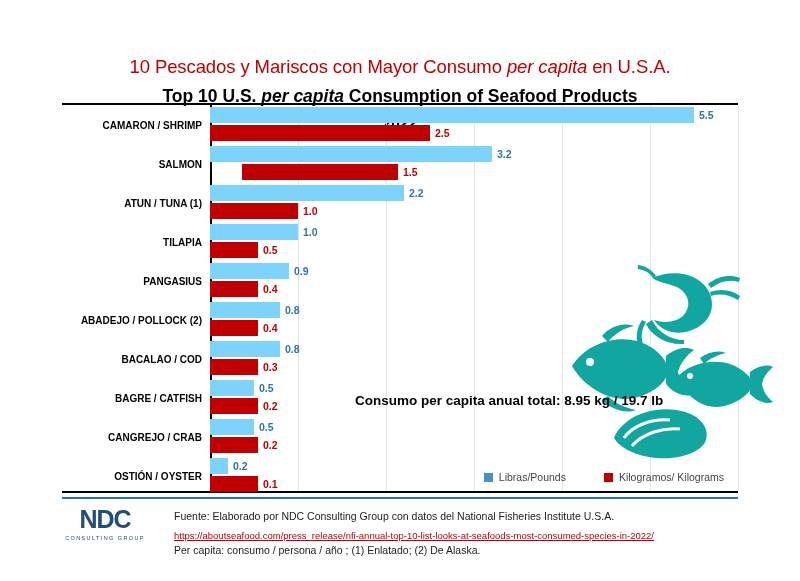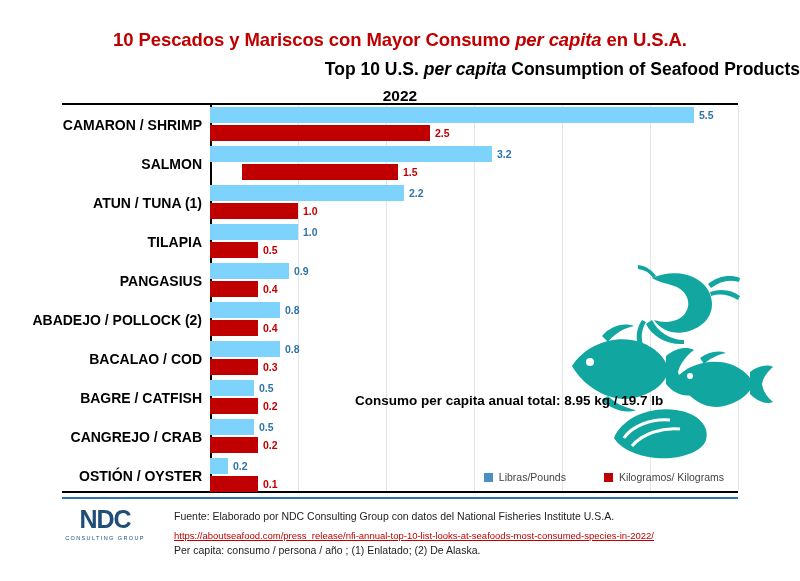--- a/index.html
+++ b/index.html
@@ -12,32 +12,32 @@
     position: relative;
     overflow: hidden;
   }
   .page { position: relative; width: 800px; height: 581px; }
 
   
   .titles { text-align: center; padding-top: 28px; }
   .title-es {
     color: #c00000;
     font-size: 18.5px;
-    font-weight: bold;
+    font-weight: normal;
     letter-spacing: -0.1px;
     line-height: 1.25;
+    margin-top: 27px;
   }
   .title-es .ital { font-style: italic; }
   .title-en {
     color: #000000;
     font-size: 17.5px;
     font-weight: bold;
     margin-top: 8px;
     line-height: 1.25;
-    text-align: right;
   }
   .title-en .ital { font-style: italic; }
   .title-year {
     color: #000000;
     font-size: 15.5px;
     font-weight: bold;
     margin-top: 6px;
   }
 
   
@@ -89,21 +89,21 @@
   .group {
     position: absolute;
     left: 0;
     right: 0;
   }
   .cat-label {
     position: absolute;
     right: 8px;
     top: 50%;
     transform: translateY(-50%);
-    font-size: 14px;
+    font-size: 10px;
     font-weight: bold;
     color: #000;
     white-space: nowrap;
     text-align: right;
   }
   .bar {
     position: absolute;
     height: 16px;
   }
   .bar.pounds { background: #7dd3fc; top: 2px; }

